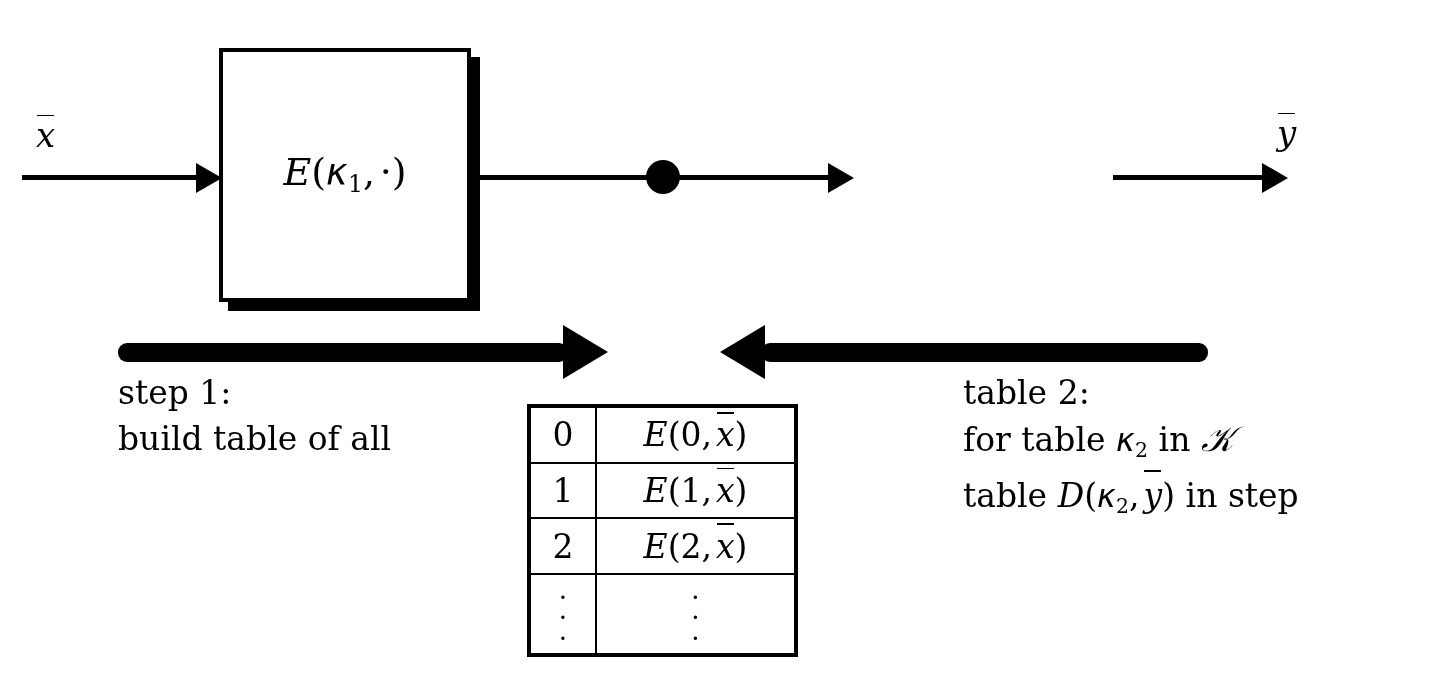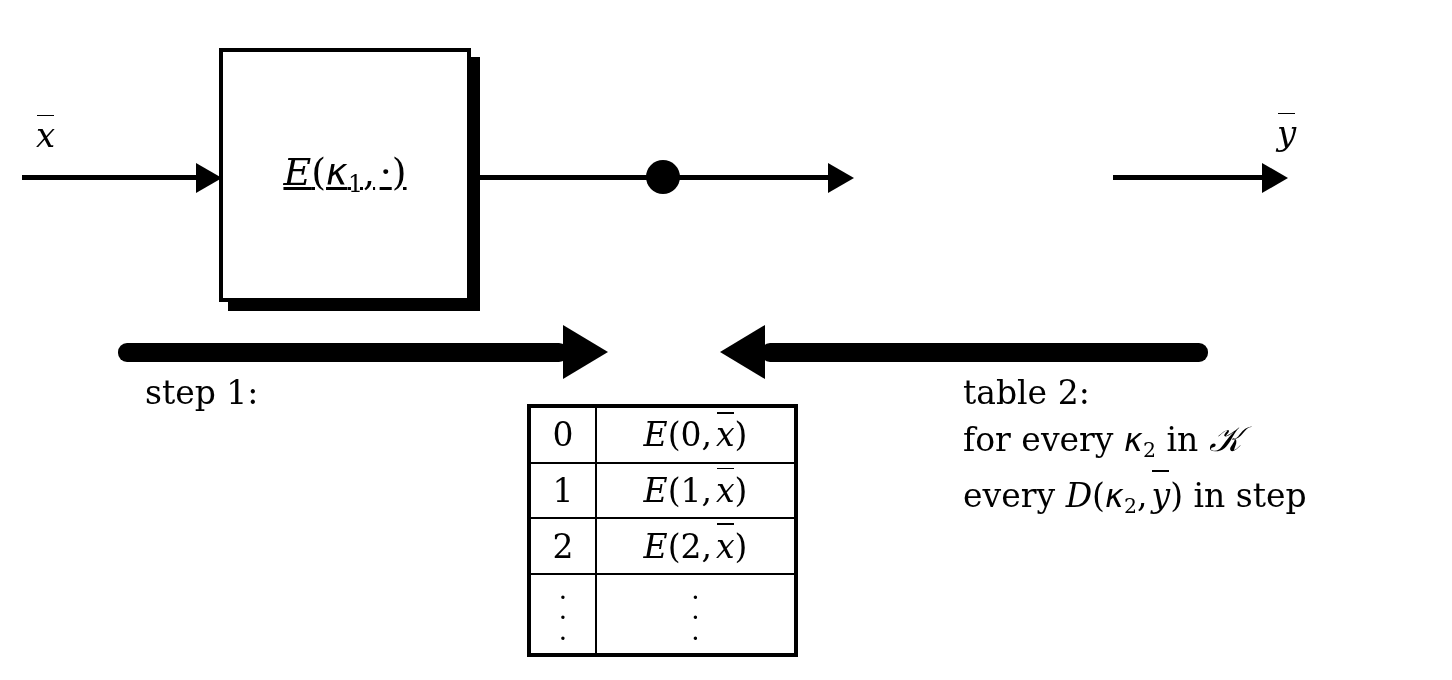--- a/index.html
+++ b/index.html
@@ -171,49 +171,50 @@
 <body>
 
 <div id="canvas">
 
   <div class="sig-label" style="left:36px; top:118px;">
     <span class="ovl math">x</span>
   </div>
   <div class="wire" style="left:22px; top:175px; width:180px;"></div>
   <div class="arrowhead-r" style="left:196px; top:163px;"></div>
 
-  <div class="cipher-box" style="left:219px; top:48px; width:252px; height:254px;text-decoration:underline;">
+  <div class="cipher-box" style="left:219px; top:48px; width:252px; height:254px;">
     <span class="cipher-label math"><span class="mathup" style="font-style:italic">E</span><span class="mathup">(</span><span class="kappa">κ</span><span class="sub">1</span><span class="mathup">,</span><span class="thinsp"></span><span class="mathup">·</span><span class="mathup">)</span></span>
   </div>
 
   <div class="wire" style="left:479px; top:175px; width:355px;"></div>
   <div class="node-dot" style="left:646px; top:160px;"></div>
   <div class="arrowhead-r" style="left:828px; top:163px;"></div>
 
 
   <div class="wire" style="left:1113px; top:175px; width:152px;"></div>
   <div class="arrowhead-r" style="left:1262px; top:163px;"></div>
   <div class="sig-label" style="left:1277px; top:116px;">
     <span class="ovl math">y</span>
   </div>
 
   <div class="step-bar" style="left:118px; top:343px; width:450px;"></div>
   <div class="step-head-r" style="left:563px; top:325px;"></div>
 
   <div class="step-bar" style="left:761px; top:343px; width:447px;"></div>
   <div class="step-head-l" style="left:720px; top:325px;"></div>
 
-  <div class="caption" style="left:118px; top:370px;margin-left:27px;">
+  <div class="caption" style="left:118px; top:370px;">
     <div>step 1:</div>
+    <div>build table of all</div>
   </div>
 
   <div class="caption" style="left:963px; top:370px;">
     <div>table 2:</div>
-    <div><span>for every</span><span>&nbsp;</span><span class="kappa">κ</span><span class="sub">2</span><span>&nbsp;</span><span>in</span><span>&nbsp;</span><span class="calK">𝒦</span></div>
-    <div><span>every</span><span>&nbsp;</span><span class="math">D</span><span>(</span><span class="kappa">κ</span><span class="sub">2</span><span>,</span><span class="thinsp"></span><span class="ovl math">y</span><span>)</span><span>&nbsp;</span><span>in step</span></div>
+    <div><span>for table</span><span>&nbsp;</span><span class="kappa">κ</span><span class="sub">2</span><span>&nbsp;</span><span>in</span><span>&nbsp;</span><span class="calK">𝒦</span></div>
+    <div><span>table</span><span>&nbsp;</span><span class="math">D</span><span>(</span><span class="kappa">κ</span><span class="sub">2</span><span>,</span><span class="thinsp"></span><span class="ovl math">y</span><span>)</span><span>&nbsp;</span><span>in step</span></div>
   </div>
 
   <div class="lookup-table" style="left:527px; top:404px; width:271px; height:253px;">
     <table>
       <tbody>
         <tr>
           <td>0</td>
           <td><span class="math">E</span><span>(0,</span><span class="thinsp"></span><span class="ovl math">x</span><span>)</span></td>
         </tr>
         <tr>

